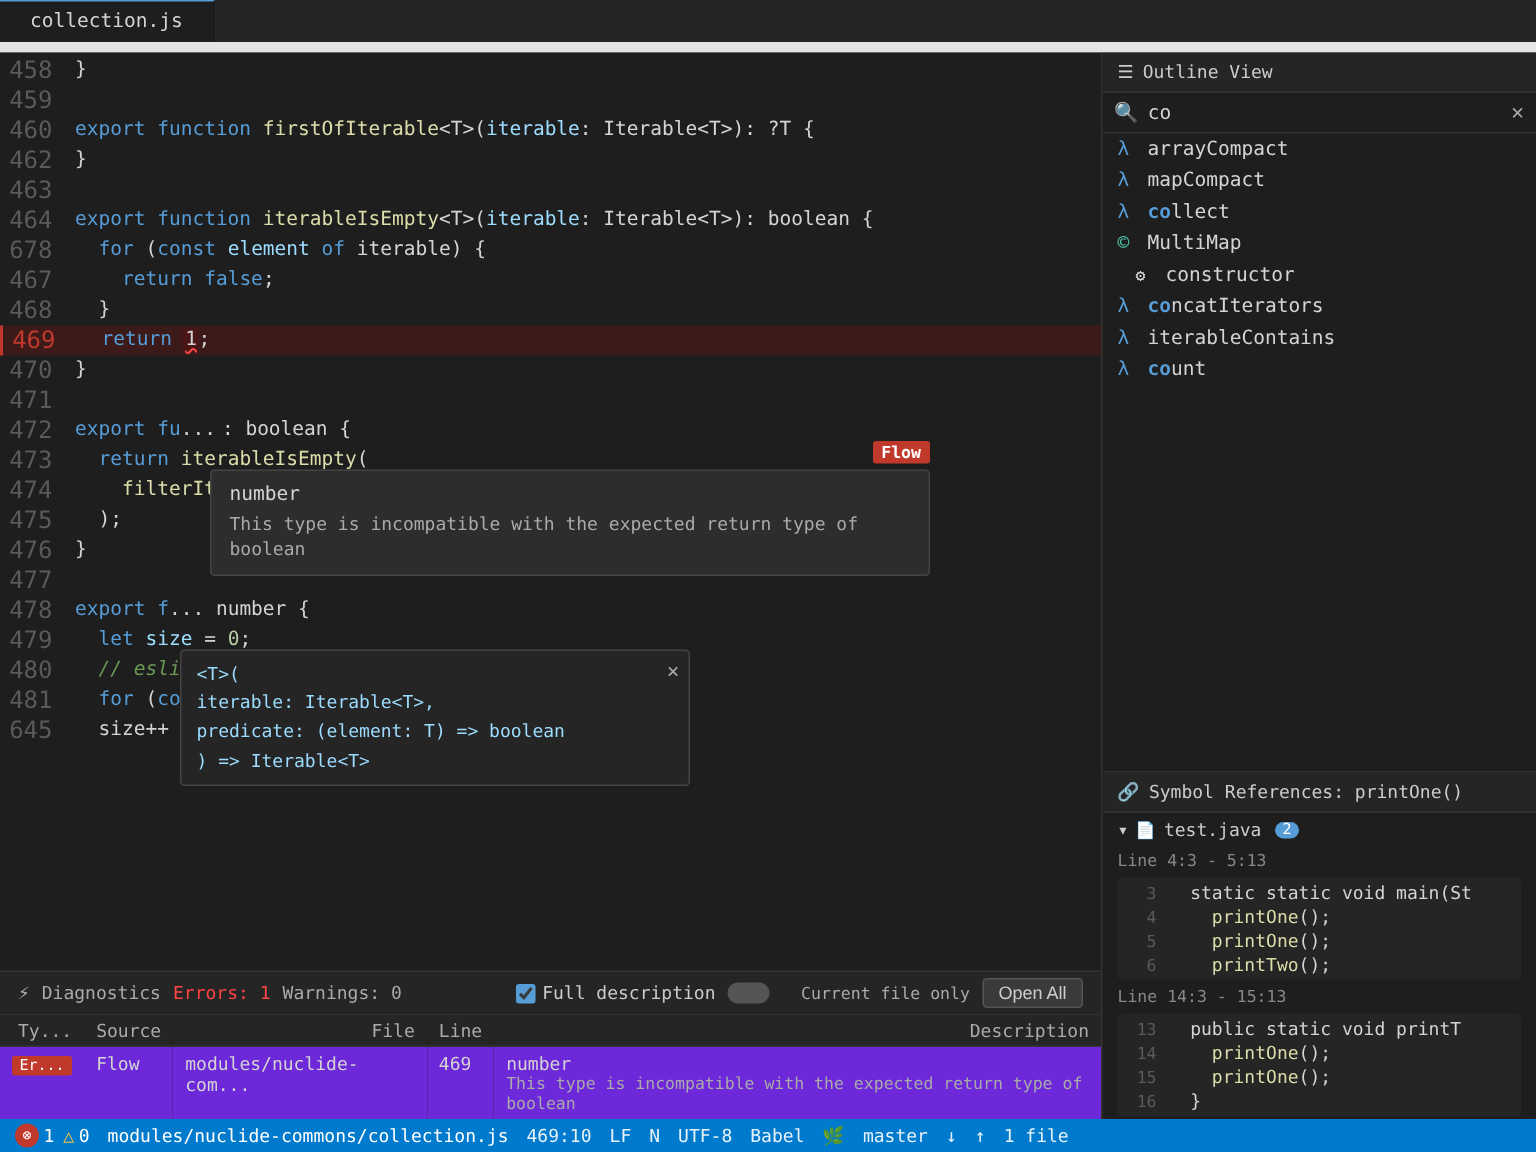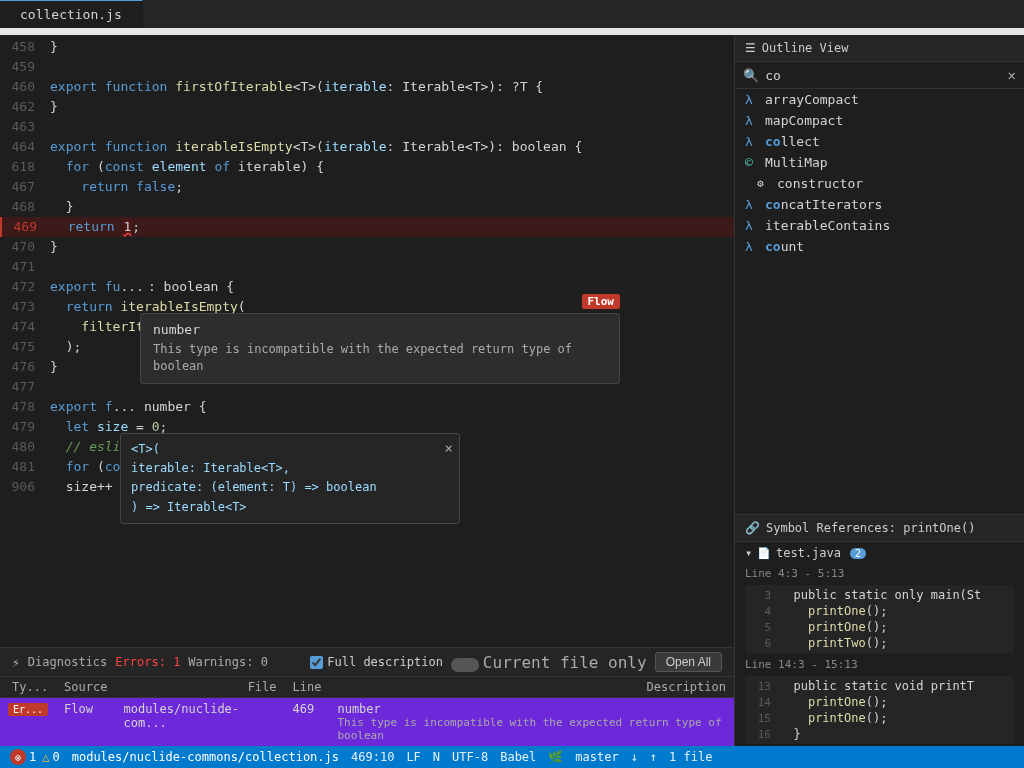--- a/index.html
+++ b/index.html
@@ -78,21 +78,21 @@
       line-height: 20px;
     }
 
     .line-number {
       width: 45px;
       min-width: 45px;
       text-align: right;
       color: #5a5a5a;
       padding-right: 10px;
       user-select: none;
-      font-size: 13px;
+      font-size: 16px;
     }
 
     .line-content {
       flex: 1;
       white-space: pre;
       padding-left: 5px;
     }
 
     .code-line.error-line {
       background: #3d1a1a;
@@ -221,23 +221,23 @@
     }
 
     .checkbox-wrap input[type="checkbox"] {
       accent-color: #569cd6;
       width: 13px;
       height: 13px;
     }
 
     .toggle-wrap {
       display: flex;
-      align-items: flex-end;
-      gap: 4px;
-      font-size: 16px;
+      align-items: center;
+      gap: 21px;
+      font-size: 11px;
       color: #aaa;
     }
 
     .toggle {
       width: 28px;
       height: 14px;
       background: #555;
       border-radius: 7px;
       position: relative;
     }
@@ -586,21 +586,21 @@
           <span class="line-content"></span>
         </div>
 
         <div class="code-line">
           <span class="line-number">464</span>
           <span class="line-content"><span class="kw">export function </span><span class="fn">iterableIsEmpty</span><span class="op">&lt;T&gt;(</span><span class="param">iterable</span><span class="op">: Iterable&lt;T&gt;): boolean {</span></span>
         </div>
 
 
         <div class="code-line">
-          <span class="line-number">618</span>
+          <span class="line-number">678</span>
           <span class="line-content">  <span class="kw">for</span> (<span class="kw">const</span> <span class="param">element</span> <span class="kw">of</span> iterable) {</span>
         </div>
 
         <div class="code-line">
           <span class="line-number">467</span>
           <span class="line-content">    <span class="kw">return </span><span class="kw">false</span>;</span>
         </div>
 
         <div class="code-line">
           <span class="line-number">468</span>
@@ -666,21 +666,21 @@
           <span class="line-number">480</span>
           <span class="line-content comment">  // eslint-disable-next-line no-unused-vars</span>
         </div>
 
         <div class="code-line">
           <span class="line-number">481</span>
           <span class="line-content">  <span class="kw">for</span> (<span class="kw">const</span> <span class="param">element</span> <span class="kw">of</span> iterable) {</span>
         </div>
 
         <div class="code-line">
-          <span class="line-number">906</span>
+          <span class="line-number">645</span>
           <span class="line-content">  size++</span>
         </div>
 
       </div>
 
       <div class="diagnostic-popup">
         <div style="position:relative;">
           <span class="flow-badge">Flow</span>
         </div>
         <div class="diagnostic-body">
@@ -809,21 +809,21 @@
         <span>▾</span>
         <span class="file-icon">📄</span>
         <span>test.java</span>
         <span class="badge-num">2</span>
       </div>
 
       <div class="refs-location">Line 4:3 - 5:13</div>
       <div class="refs-code-block">
         <div class="refs-code-line">
           <span class="refs-line-num">3</span>
-          <span class="refs-line-code">  public static only main(St</span>
+          <span class="refs-line-code">  static static void main(St</span>
         </div>
         <div class="refs-code-line">
           <span class="refs-line-num">4</span>
           <span class="refs-line-code">    <span class="fn-call">printOne</span>();</span>
         </div>
         <div class="refs-code-line">
           <span class="refs-line-num">5</span>
           <span class="refs-line-code">    <span class="fn-call">printOne</span>();</span>
         </div>
         <div class="refs-code-line">

